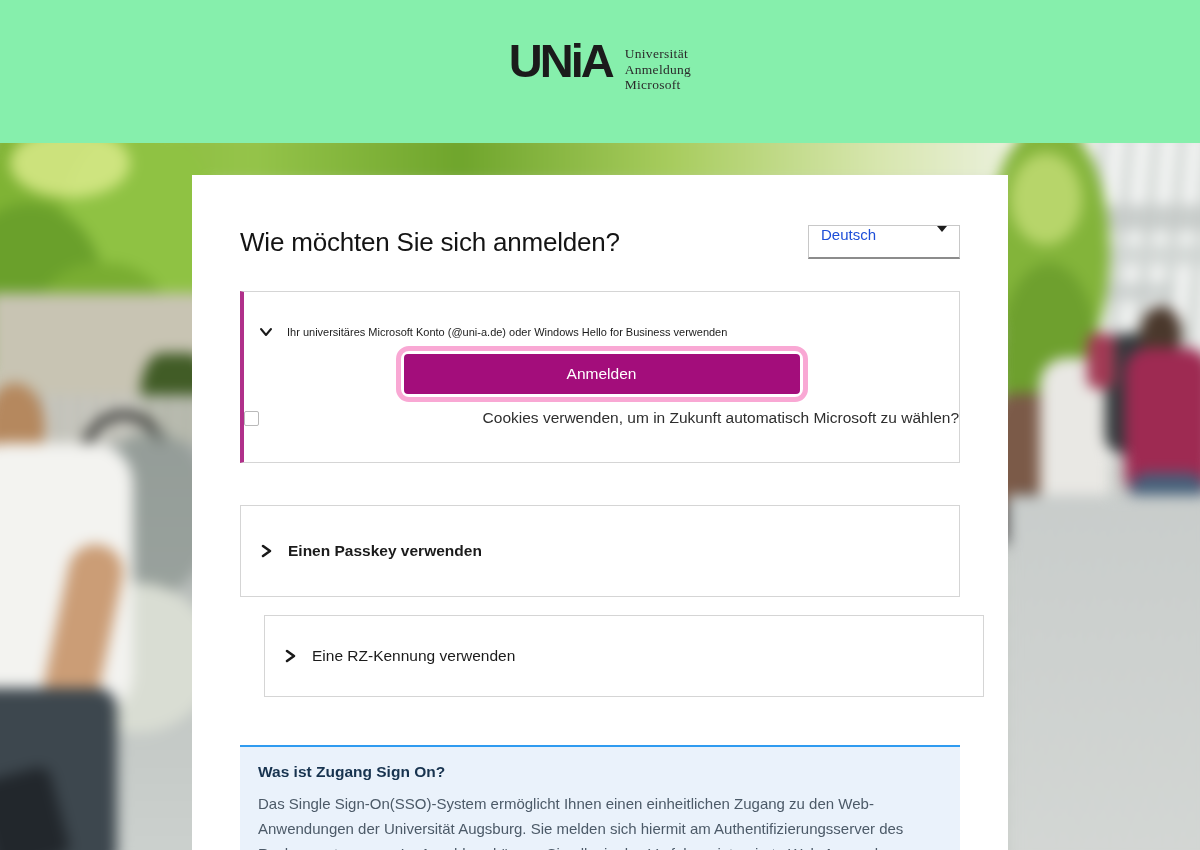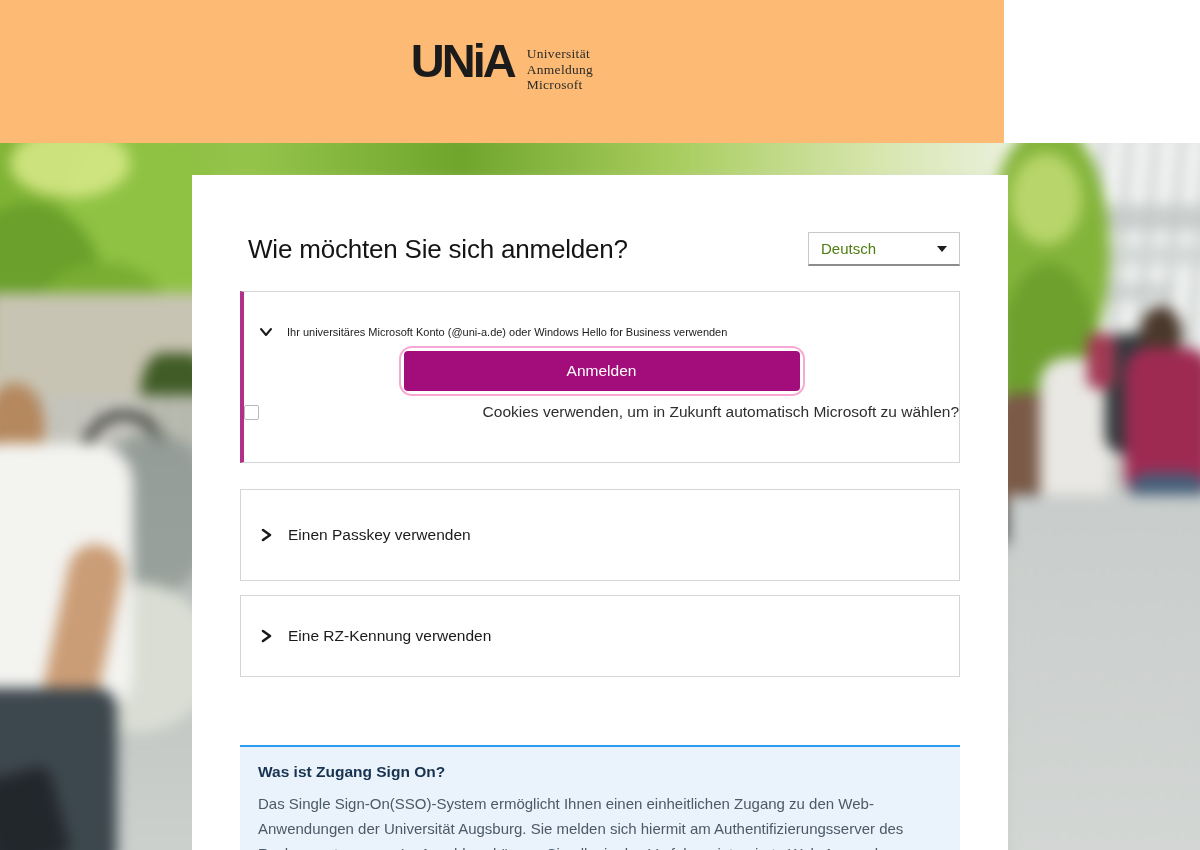--- a/index.html
+++ b/index.html
@@ -1,20 +1,20 @@
 <!DOCTYPE html>
 <html><head>
 <meta charset="utf-8">
 <style>
   html,body{margin:0;padding:0;}
   body{font-family:"Liberation Sans",sans-serif;background:#ffffff;}
   .stage{position:relative;width:1200px;height:850px;overflow:hidden;background:#fff;}
 
   
-  .header{position:absolute;top:0;left:0;width:1004px;height:143px;background:#fdba74;z-index:5;}
+  .header{position:absolute;top:0;left:0;width:1200px;height:143px;background:#86efac;z-index:5;}
   .logo{position:absolute;top:30px;left:50%;transform:translateX(-50%);display:flex;align-items:flex-start;}
   .wordmark{font-weight:900;font-size:47px;line-height:62px;letter-spacing:-3px;color:#1b1b1b;font-family:"Liberation Sans",sans-serif;}
   .logo-text{margin-left:13px;margin-top:16px;font-family:"Liberation Serif",serif;font-size:13.5px;line-height:15.5px;color:#2b2b2b;letter-spacing:.3px;}
 
   
   .photo{position:absolute;top:143px;left:0;width:1200px;height:707px;overflow:hidden;background:#c8ccc8;z-index:1;}
   .blurwrap{position:absolute;left:0;top:0;width:100%;height:100%;filter:blur(7px);}
   .blurwrap div{position:absolute;}
   .sun-windows{left:-10px;top:-10px;width:175px;height:145px;background:repeating-linear-gradient(100deg,#f7f4da 0 14px,#d9dfc0 14px 24px);}
   .fol-top{left:-10px;top:-12px;width:1045px;height:52px;background:linear-gradient(90deg,#7fb233,#95c44a 25%,#6fa52c 45%,#a7cc5d 65%,#d7e6ae 85%,#eef2e4);}
@@ -50,35 +50,35 @@
   .mg-head{left:1140px;top:163px;width:42px;height:56px;background:#4a382c;border-radius:50%;}
   .mg-jacket{left:1125px;top:205px;width:86px;height:152px;background:#9e2a52;border-radius:24px;}
   .mg-jeans{left:1130px;top:330px;width:76px;height:122px;background:#46607a;border-radius:18px;}
   .legs-gray{left:1145px;top:400px;width:45px;height:112px;background:#9aa2a6;border-radius:14px;}
   .dark-feet{left:1000px;top:350px;width:56px;height:62px;background:#3c4043;border-radius:40%;}
   .pave-r{left:1008px;top:352px;width:205px;height:370px;background:linear-gradient(180deg,#bfc4c2,#ccd0cd);}
   .pave-r2{left:1008px;top:352px;width:205px;height:370px;background:repeating-linear-gradient(115deg,rgba(255,255,255,.35) 0 5px,transparent 5px 12px);}
 
   
   .card{position:absolute;left:192px;top:175px;width:816px;height:700px;background:#ffffff;z-index:10;}
-  .card-head{position:absolute;left:56px;right:48px;top:50px;height:34px;margin-top:7px;}
+  .card-head{position:absolute;left:48px;right:48px;top:50px;height:34px;}
   .page-title{margin:0;font-size:26px;line-height:34px;font-weight:500;color:#141414;letter-spacing:-.2px;}
-  .lang-select{position:absolute;right:0;top:0;width:152px;height:34px;box-sizing:border-box;border:1px solid #c8c8c8;border-bottom:2px solid #8c8c8c;background:#fff;display:flex;align-items:center;justify-content:space-between;padding:0 12px;font-size:15px;color:#4d7c0f;cursor:pointer;}
+  .lang-select{position:absolute;right:0;top:0;width:152px;height:34px;box-sizing:border-box;border:1px solid #c8c8c8;border-bottom:2px solid #8c8c8c;background:#fff;display:flex;align-items:flex-start;justify-content:space-between;padding:0 12px;font-size:15px;color:#1d4ed8;cursor:pointer;}
   .caret{width:0;height:0;border-left:5px solid transparent;border-right:5px solid transparent;border-top:6px solid #1d1d1d;}
 
   .opt{position:absolute;left:48px;width:720px;box-sizing:border-box;background:#fff;border:1px solid #d5d5d5;}
   .opt-expanded{top:116px;height:172px;border-left:4px solid #b0308a;}
-  .opt-2{top:314px;height:92px;display:flex;align-items:center;padding-left:18px;cursor:pointer;}
-  .opt-3{top:420px;height:82px;display:flex;align-items:center;padding-left:18px;cursor:pointer;}
+  .opt-2{top:330px;height:92px;display:flex;align-items:center;padding-left:18px;cursor:pointer;font-weight:bold;}
+  .opt-3{top:440px;height:82px;display:flex;align-items:center;padding-left:18px;cursor:pointer;margin-left:24px;}
   .opt-row{display:flex;align-items:center;padding:32px 0 0 14px;cursor:pointer;}
   .chev{flex:0 0 auto;display:block;}
   .opt-label{margin-left:13px;font-size:11px;color:#1b1b1b;}
   .opt-label-s{margin-left:14px;font-size:15.5px;color:#1b1b1b;}
 
-  .annot{margin:6px auto 0;width:396px;border:2px solid #f9a8d4;border-radius:13px;padding:3px;}
+  .annot{margin:6px auto 0;width:396px;border:5px solid #f9a8d4;border-radius:13px;padding:3px;}
   .btn-anmelden{display:block;width:100%;height:40px;background:#a30d7b;color:#ffffff;border:none;border-radius:4px;font-size:15.5px;font-family:"Liberation Sans",sans-serif;cursor:pointer;}
   .cookie-row{display:flex;justify-content:space-between;align-items:flex-start;margin-top:7px;cursor:pointer;}
   .checkbox{width:15px;height:15px;box-sizing:border-box;border:1px solid #b9b9b9;border-radius:2px;background:#fff;margin-top:2px;}
   .cookie-label{margin-left:9px;font-size:15.5px;color:#2e2e2e;}
 
   .info{position:absolute;left:48px;top:570px;width:720px;box-sizing:border-box;background:#eaf2fb;border-top:2px solid #2f9bf0;padding:14px 40px 30px 18px;min-height:140px;}
   .info h2{margin:0;font-size:15.5px;font-weight:700;color:#17334f;line-height:22px;}
   .info p{margin:8px 0 0;font-size:15px;line-height:25px;color:#4c5a68;}
 </style>
 </head>

